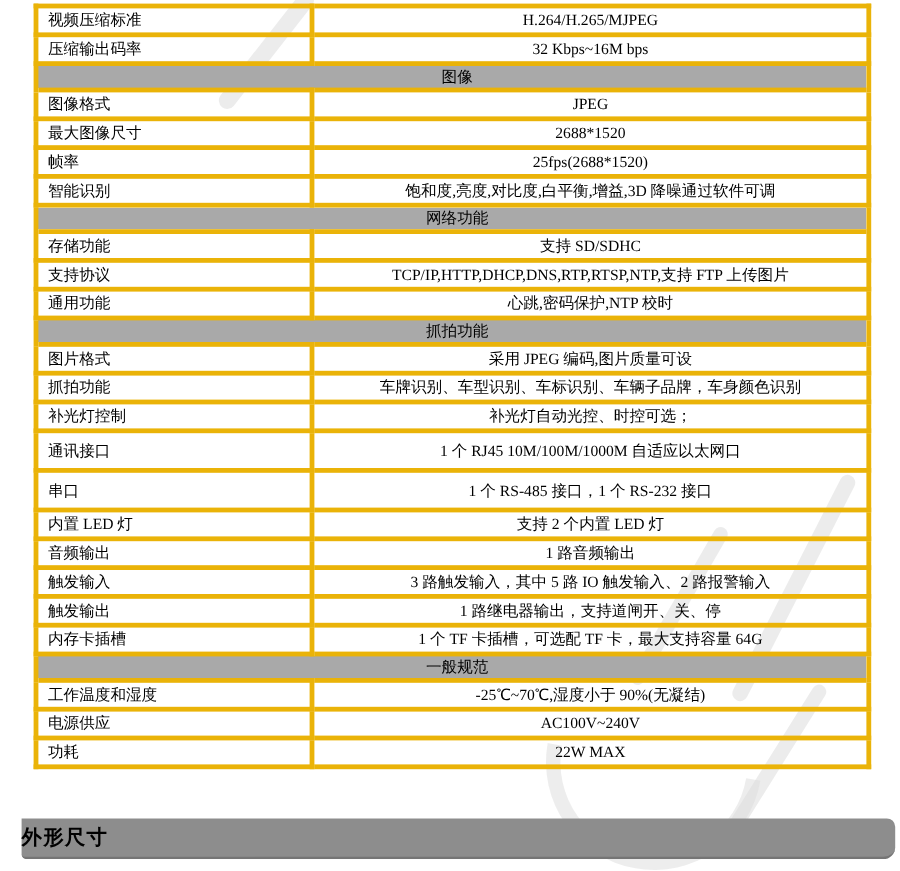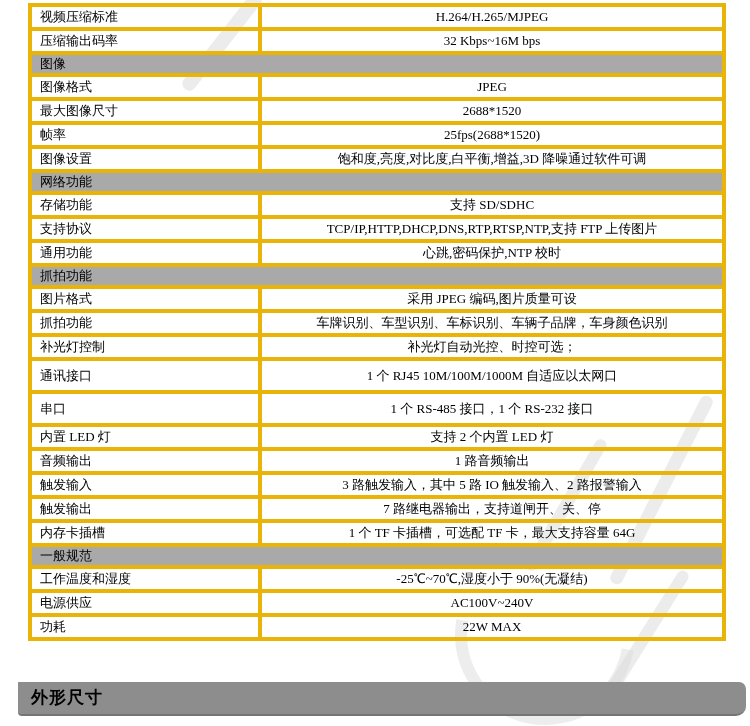--- a/index.html
+++ b/index.html
@@ -48,37 +48,36 @@
   tr.row    { height: 24px; }
   tr.row-tall { height: 33px; }
   tr.section { height: 21px; }
   td.label { text-align: left; padding-left: 8px; }
   td.value { text-align: center; font-family: Liberation Serif, serif; }
   tr.section td {
     background: var(--section-bg, #a9a9a9);
     border-top: 2px solid #141414;
     border-bottom: 2px solid #141414;
     padding-left: 8px;
-    text-align: left;
+    text-align: center;
     font-family: Liberation Mono, monospace;
   }
 
   
   .footer-bar {
     position: absolute;
     left: 18px; top: 682px;
     width: 728px; height: 34px;
     background: var(--footer-bg, #8d8d8d);
     border-radius: 0 7px 10px 4px;
     border-bottom: 2px solid #757575;
     z-index: 3;
   }
   .footer-heading {
     line-height: 32px;
-    padding-left: 13px;
     font-weight: bold;
     font-size: 17px;
     color: #000;
     letter-spacing: 1px;
   }
 </style>
 </head>
 <body style="--section-bg: #a9a9a9; --footer-bg: #8d8d8d; background: rgb(255, 255, 255);">
 
 <div class="wm wm-bar1"></div>
@@ -111,21 +110,21 @@
   </tr>
       <tr class="row">
     <td class="label">最大图像尺寸</td>
     <td class="value">2688*1520</td>
   </tr>
       <tr class="row">
     <td class="label">帧率</td>
     <td class="value">25fps(2688*1520)</td>
   </tr>
       <tr class="row">
-    <td class="label">图像设置</td>
+    <td class="label">智能识别</td>
     <td class="value">饱和度,亮度,对比度,白平衡,增益,3D 降噪通过软件可调</td>
   </tr>
       <tr class="section">
     <td colspan="2">网络功能</td>
   </tr>
       <tr class="row">
     <td class="label">存储功能</td>
     <td class="value">支持 SD/SDHC</td>
   </tr>
       <tr class="row">
@@ -166,21 +165,21 @@
       <tr class="row">
     <td class="label">音频输出</td>
     <td class="value">1 路音频输出</td>
   </tr>
       <tr class="row">
     <td class="label">触发输入</td>
     <td class="value">3 路触发输入，其中 5 路 IO 触发输入、2 路报警输入</td>
   </tr>
       <tr class="row">
     <td class="label">触发输出</td>
-    <td class="value">7 路继电器输出，支持道闸开、关、停</td>
+    <td class="value">1 路继电器输出，支持道闸开、关、停</td>
   </tr>
       <tr class="row">
     <td class="label">内存卡插槽</td>
     <td class="value">1 个 TF 卡插槽，可选配 TF 卡，最大支持容量 64G</td>
   </tr>
       <tr class="section">
     <td colspan="2">一般规范</td>
   </tr>
       <tr class="row">
     <td class="label">工作温度和湿度</td>

